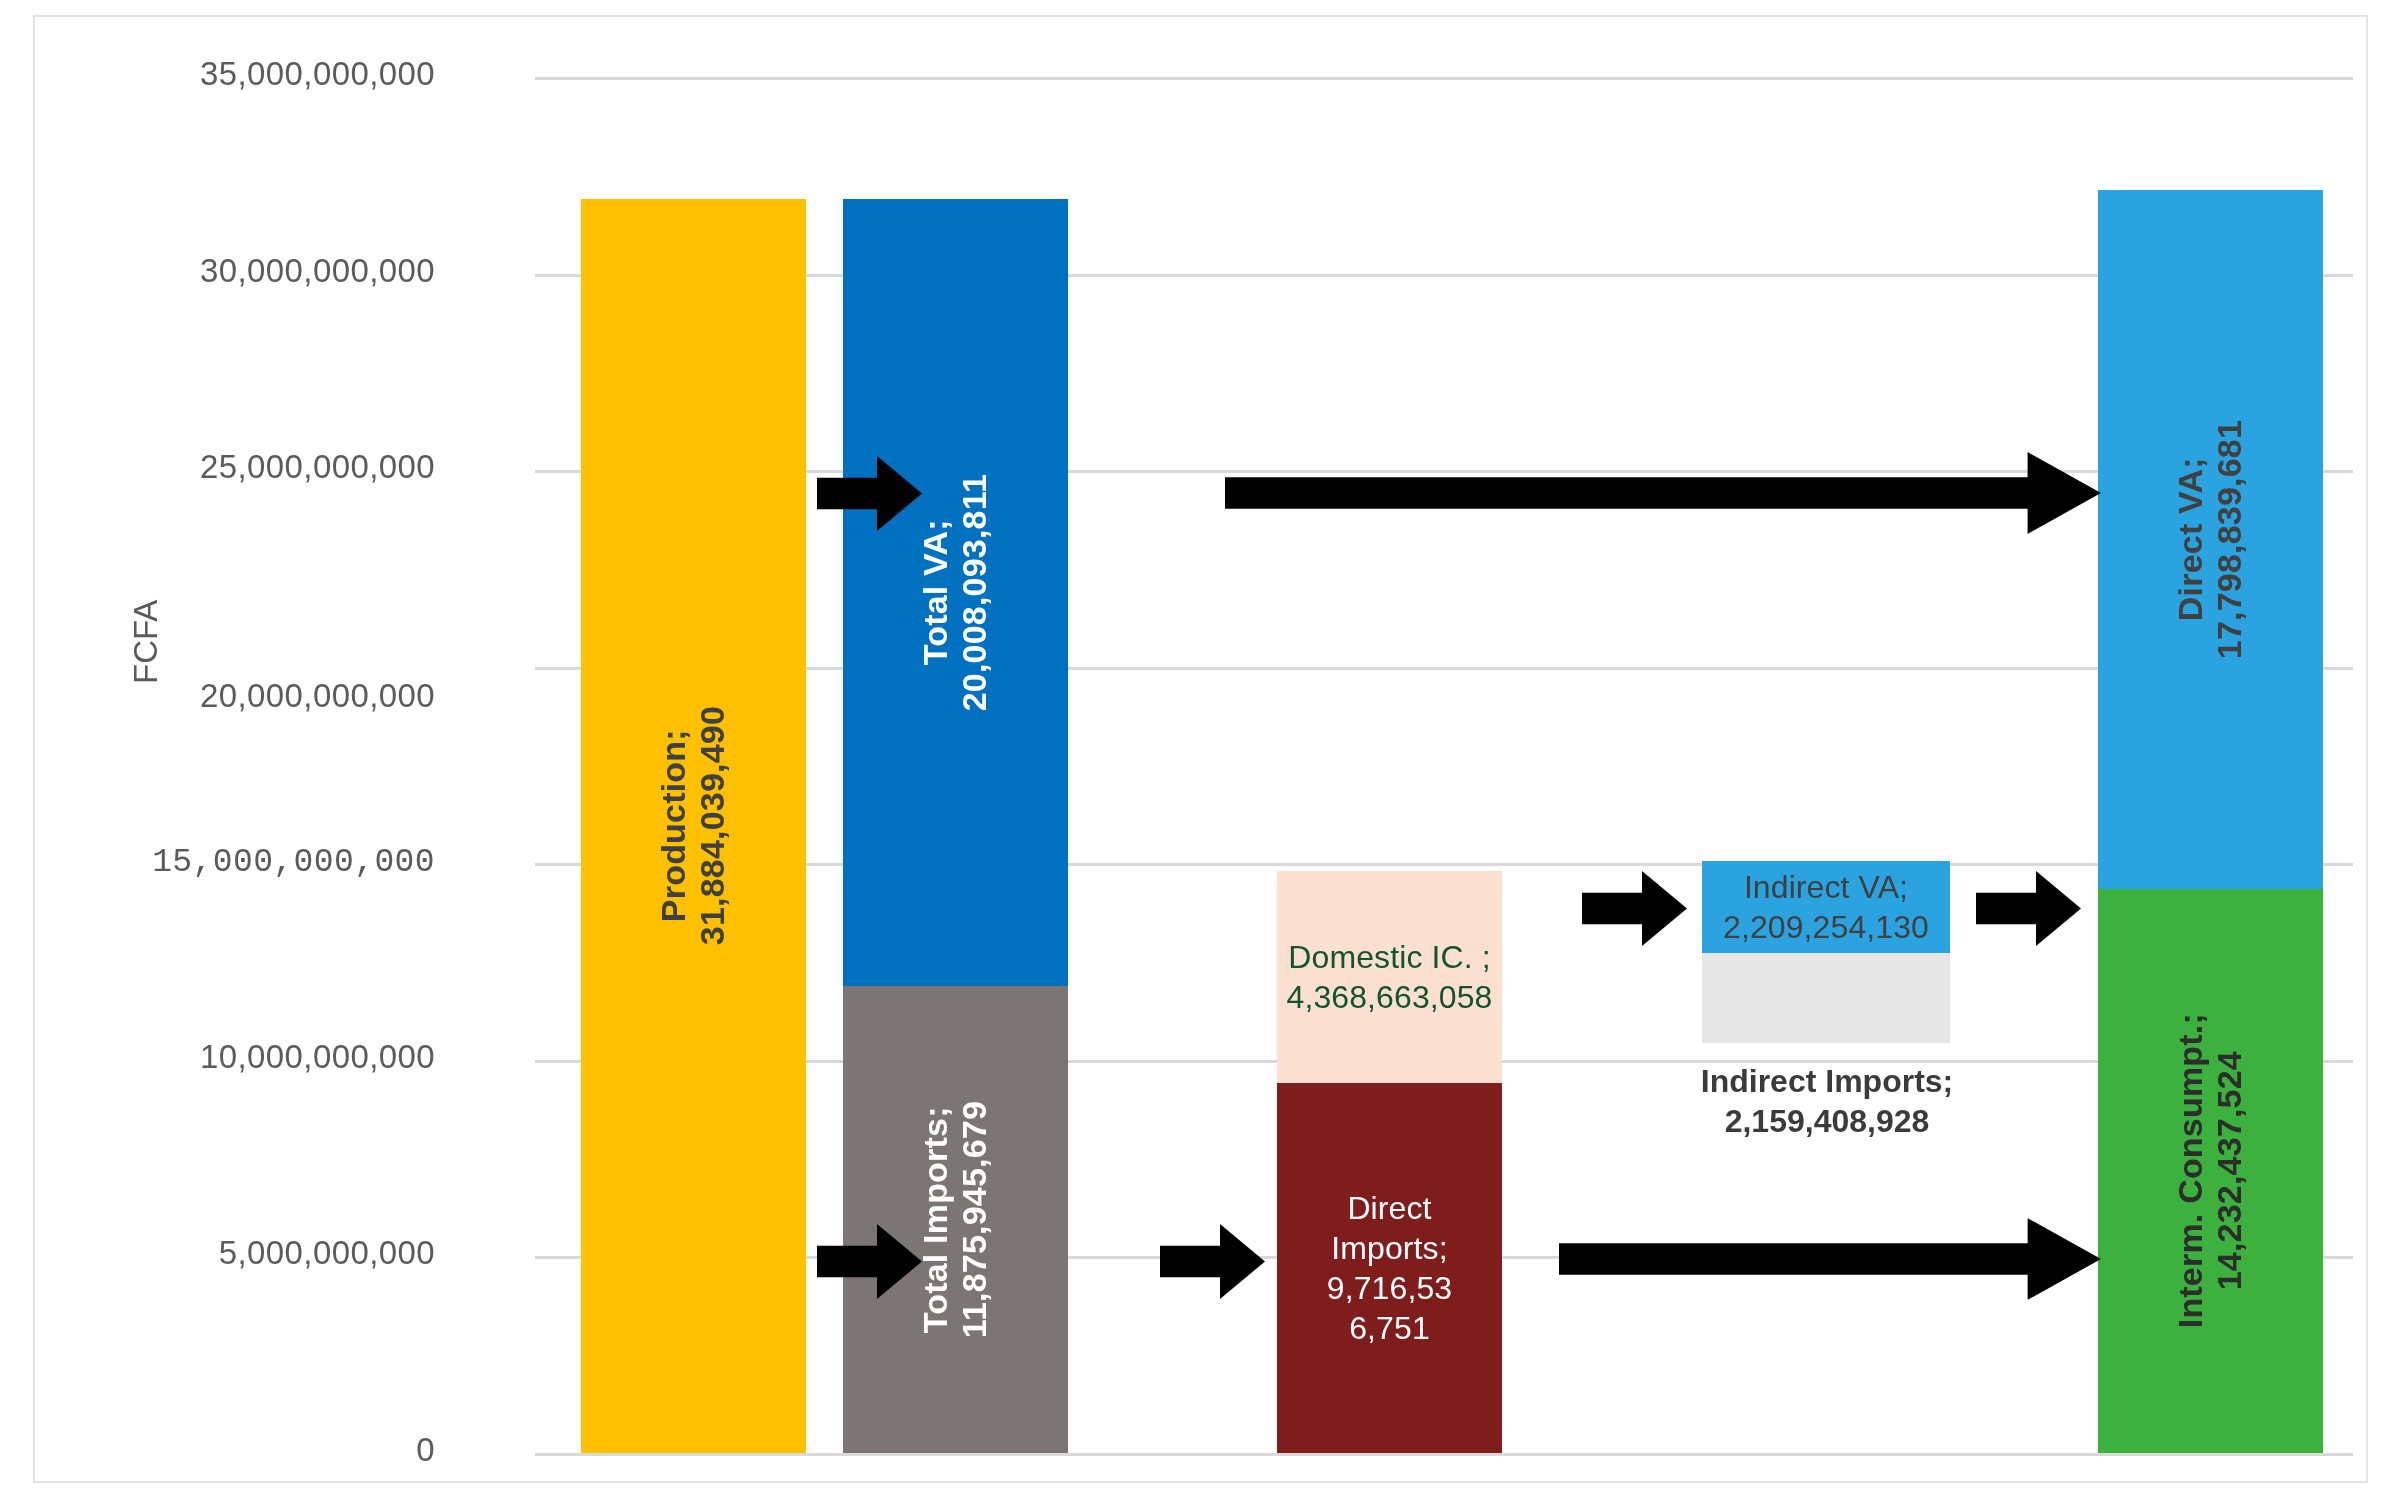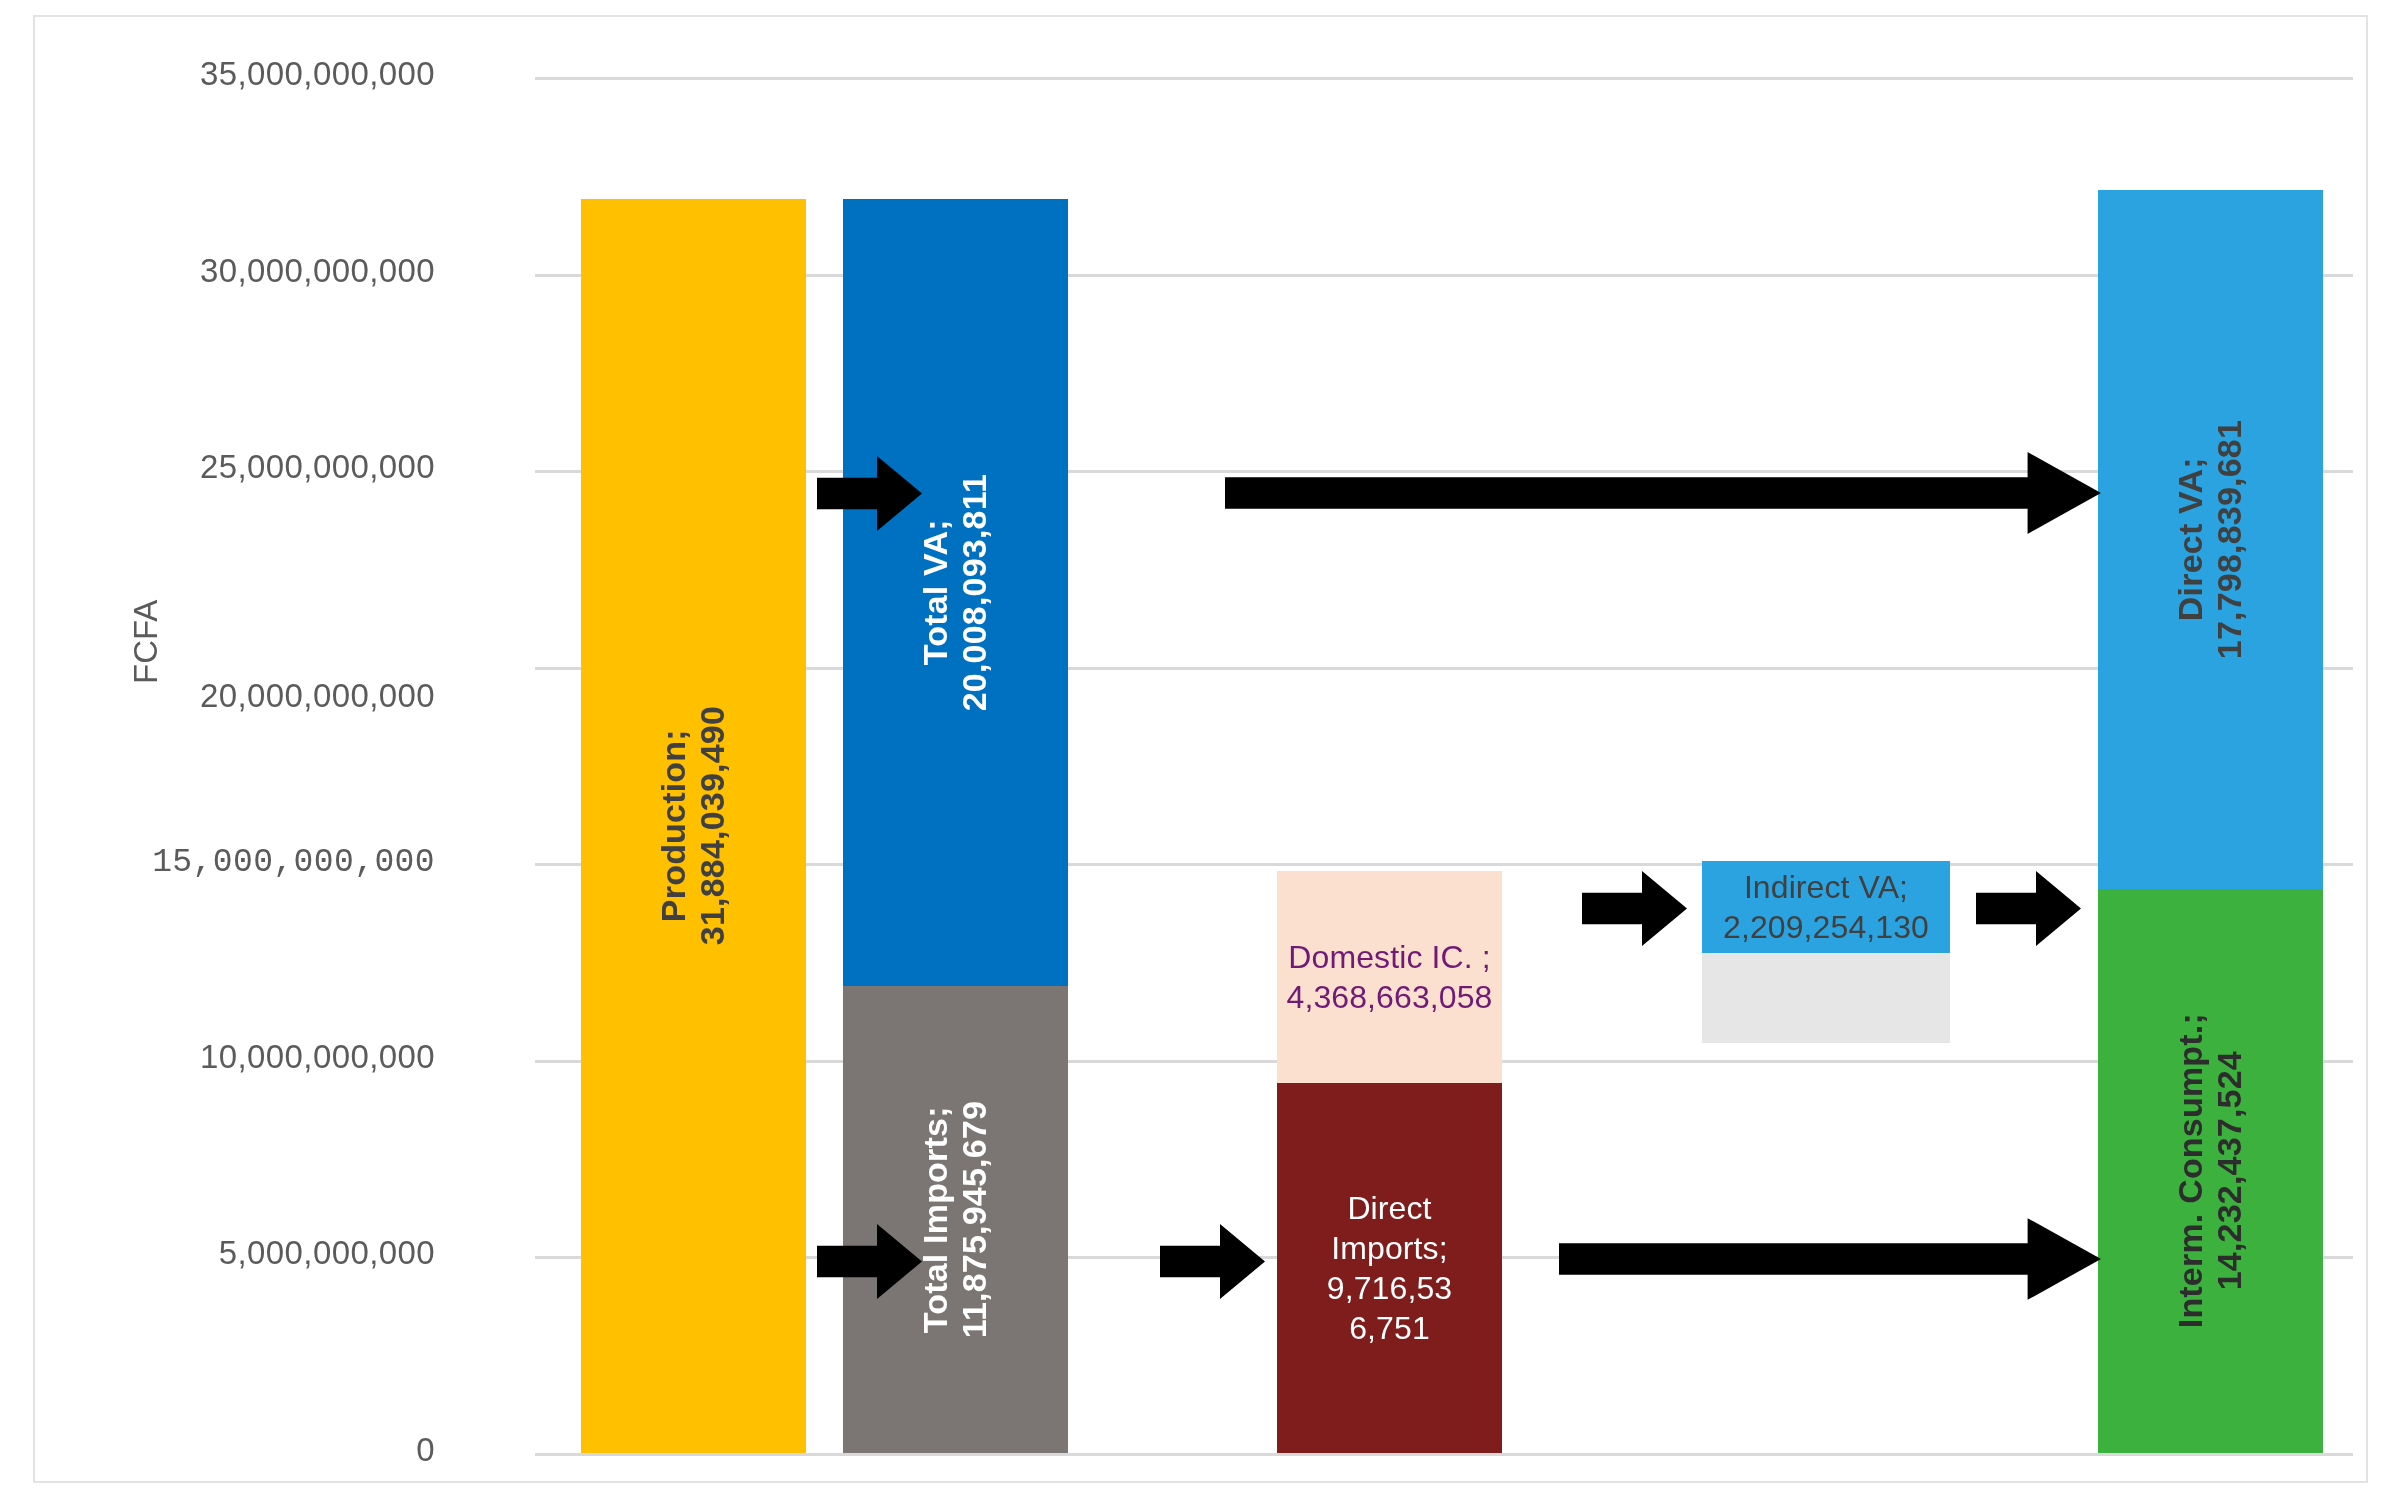--- a/index.html
+++ b/index.html
@@ -140,37 +140,39 @@
       <div class="bar" style="left:308px; top:122px; width:225px; height:787px; background:#0070C0;">
         <span class="bar-label" style="color:#FFFFFF;">Total VA;
 20,008,093,811</span>
       </div>
       <div class="bar" style="left:308px; top:909px; width:225px; height:467px; background:#7B7673;">
         <span class="bar-label" style="color:#FFFFFF;">Total Imports;
 11,875,945,679</span>
       </div>
 
       <div class="bar" style="left:742px; top:794px; width:225px; height:212px; background:#FBE0D0;">
-        <span class="box-label" style="color:#701a75;">Domestic IC. ;
+        <span class="box-label" style="color:#14532d;">Domestic IC. ;
 4,368,663,058</span>
       </div>
 
       <div class="bar" style="left:742px; top:1006px; width:225px; height:370px; background:#7f1d1d;">
         <span class="box-label" style="color:#FFFFFF;">Direct
 Imports;
 9,716,53
 6,751</span>
       </div>
 
       <div class="bar" style="left:1167px; top:784px; width:248px; height:92px; background:#2BA3E0;">
         <span class="box-label" style="color:#404040;">Indirect VA;
 2,209,254,130</span>
       </div>
 
       <div class="bar" style="left:1167px; top:876px; width:248px; height:90px; background:#E6E6E6;"></div>
+      <div class="float-label" style="left:1092px; top:984px; width:400px;">Indirect Imports;
+2,159,408,928</div>
 
       <div class="bar" style="left:1563px; top:113px; width:225px; height:699px; background:#2BA3E0;">
         <span class="bar-label" style="color:#404040;">Direct VA;
 17,798,839,681</span>
       </div>
       <div class="bar" style="left:1563px; top:812px; width:225px; height:564px; background:#3DB13D;">
         <span class="bar-label" style="color:#2d2d2d;">Interm. Consumpt.;
 14,232,437,524</span>
       </div>
 

